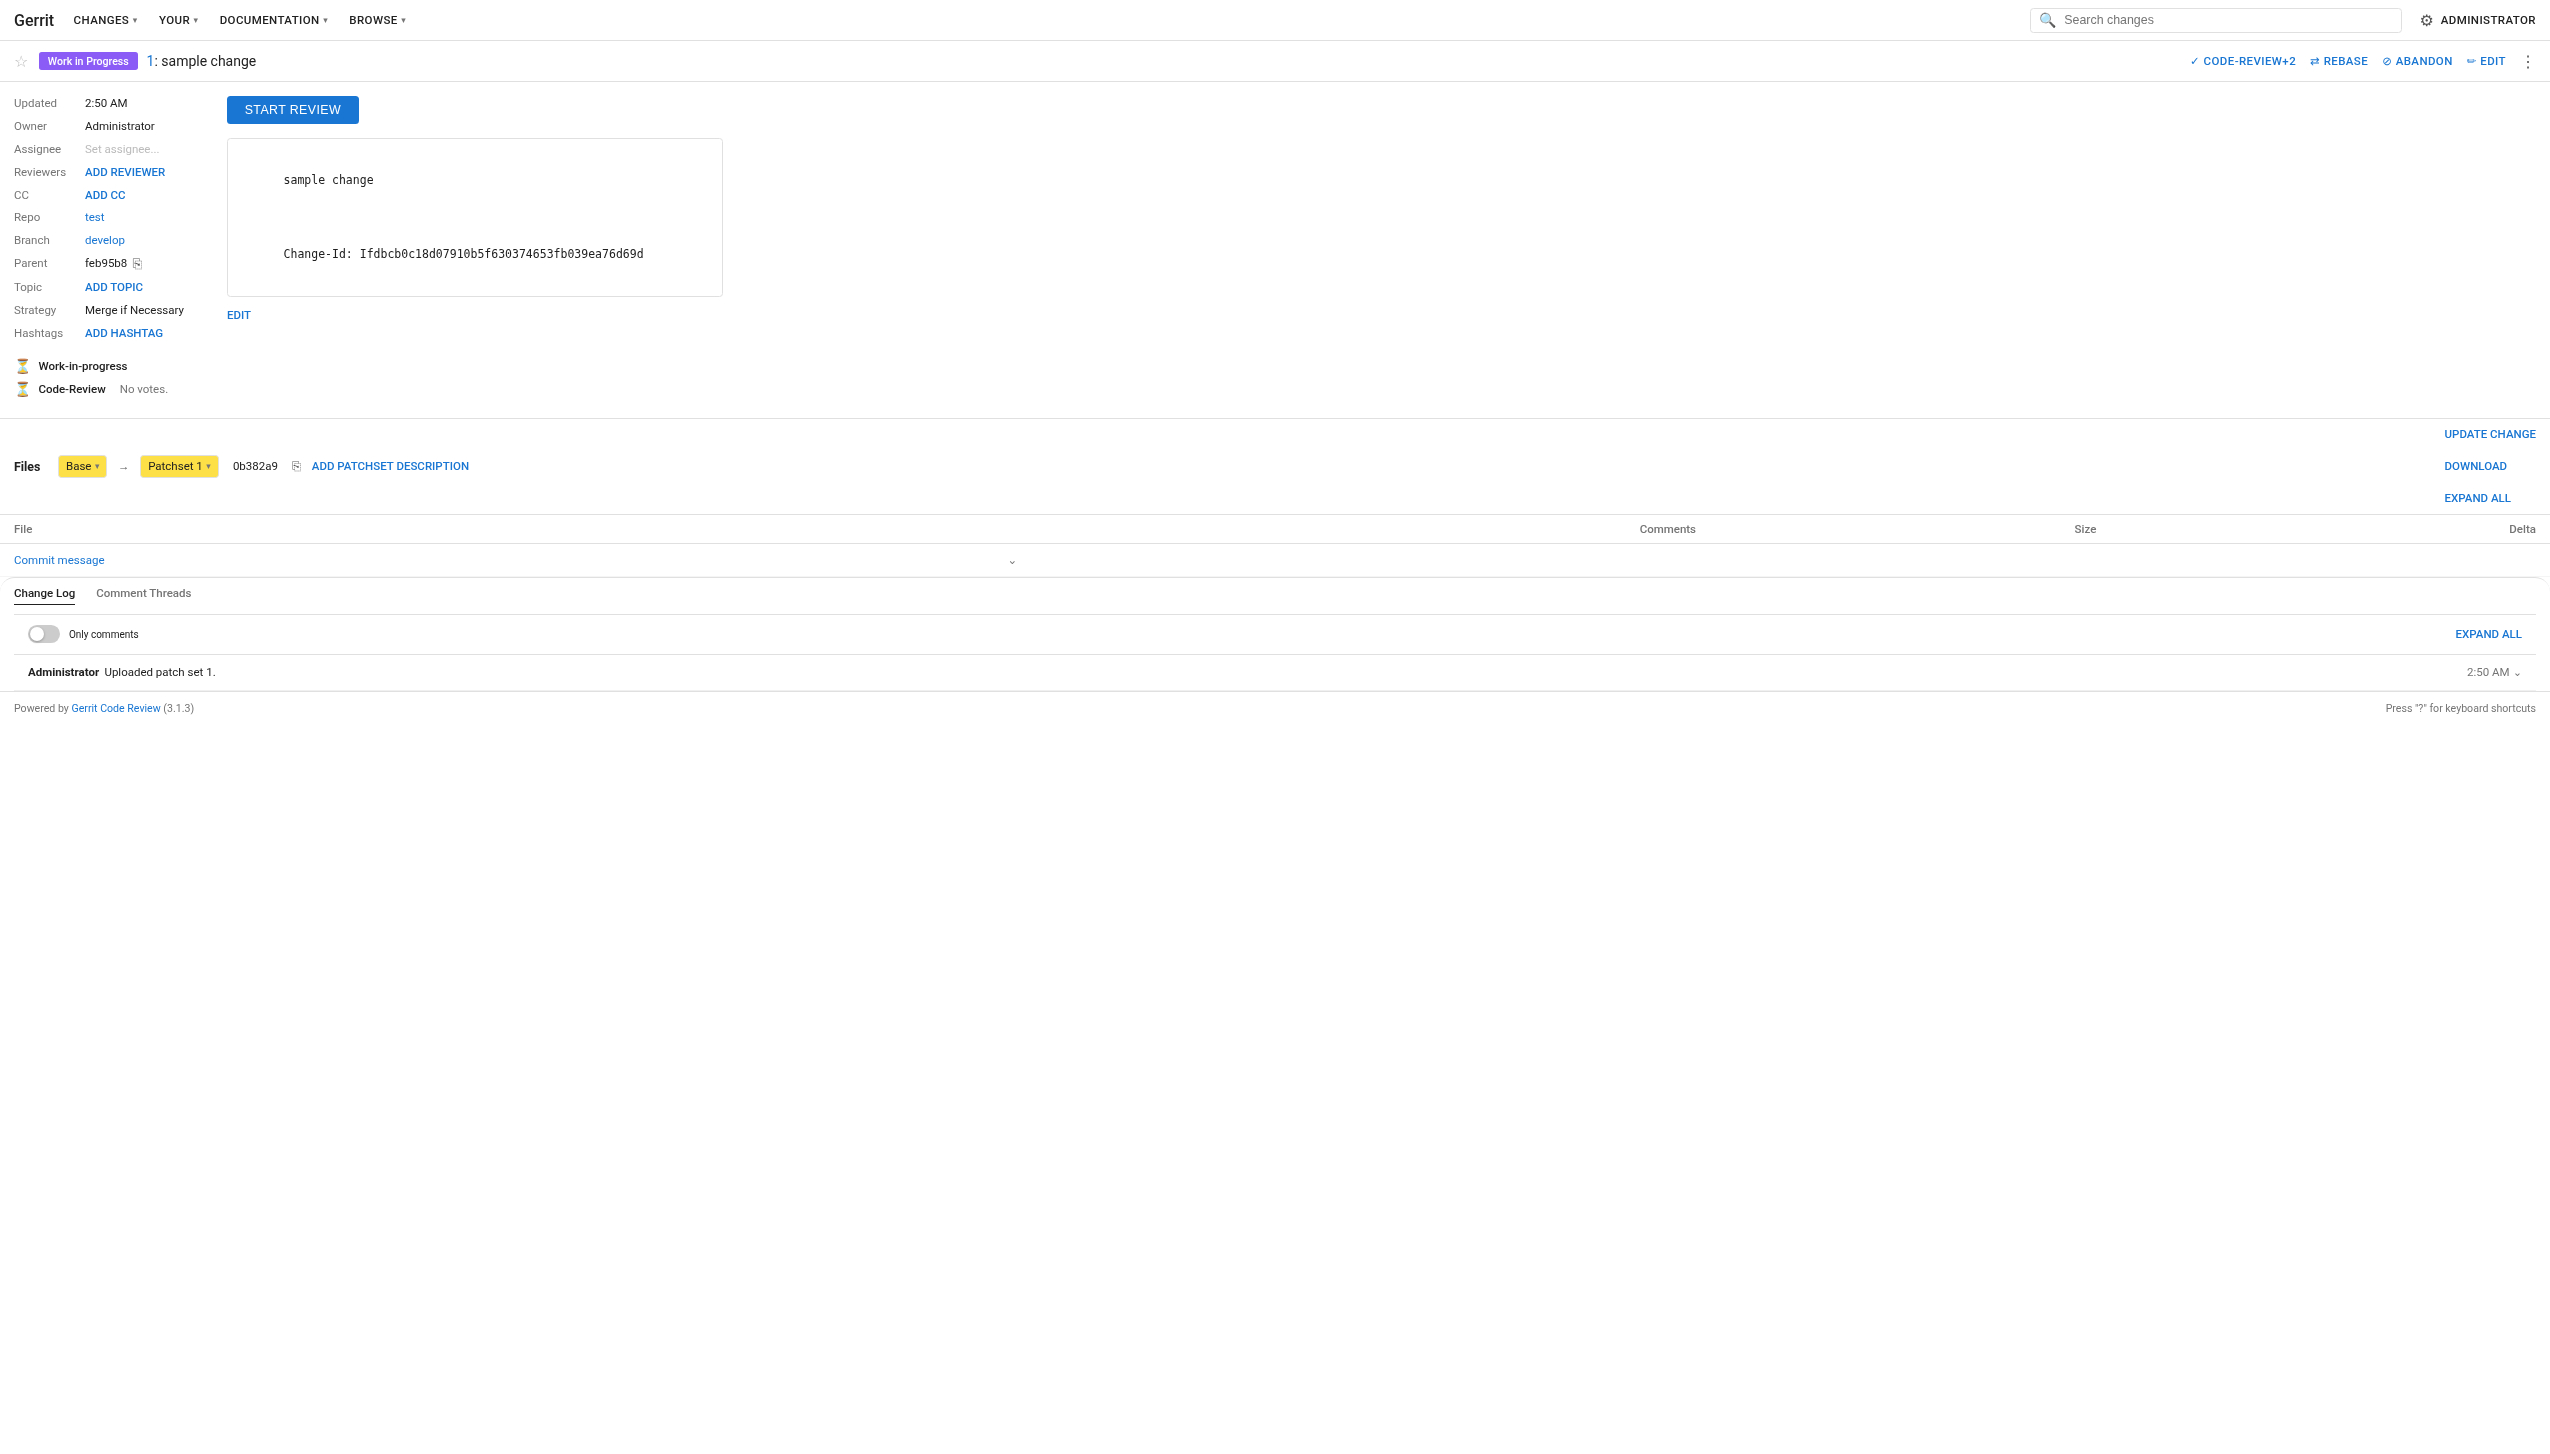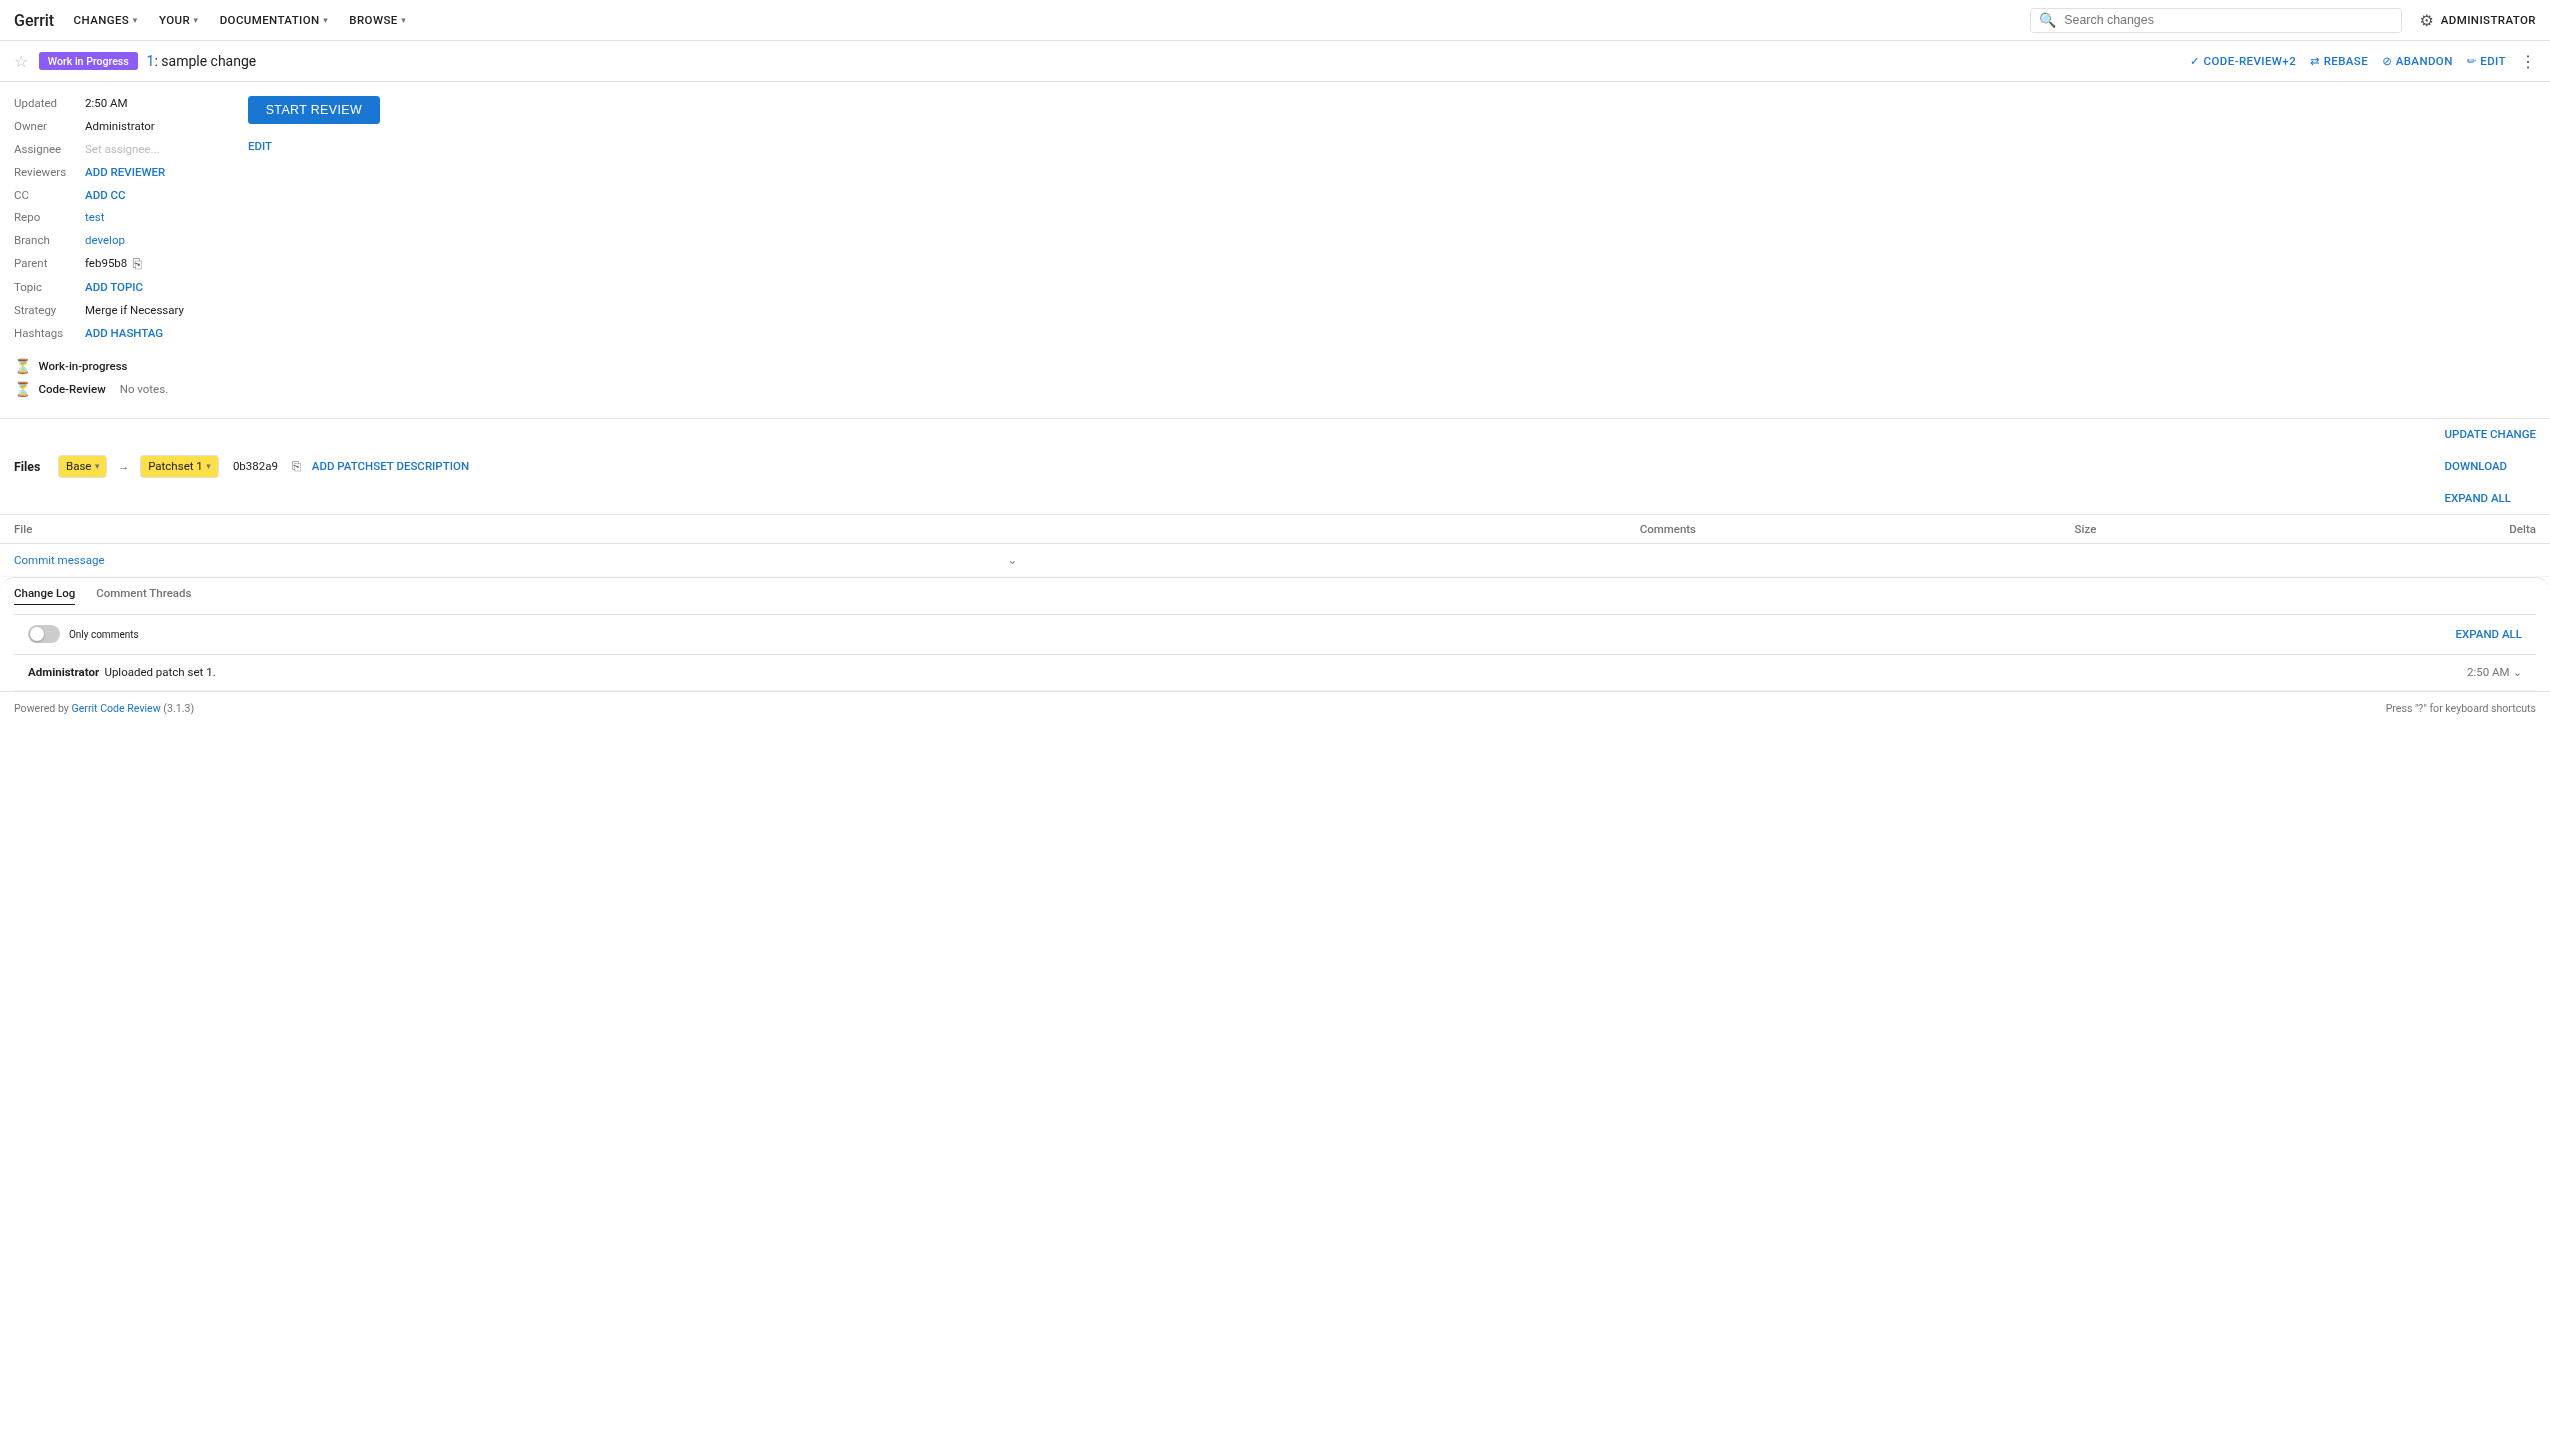--- a/index.html
+++ b/index.html
@@ -56,21 +56,21 @@
     }
     .header-btn {
       display: flex; align-items: center; gap: 3.5px;
       font-size: 11.5px; font-weight: 500; color: #1976d2; cursor: pointer;
       text-transform: uppercase; letter-spacing: 0.4px;
     }
     .more-icon { font-size: 16px; color: #555; cursor: pointer; }
 
     
     .main-content {
-      display: flex; padding: 14px; gap: 21px;
+      display: flex; padding: 14px; 
     }
     .metadata { width: 213px; flex-shrink: 0; }
     .meta-row {
       display: flex; align-items: flex-start; margin-bottom: 8.9px; font-size: 11.5px;
     }
     .meta-label { color: #757575; width: 71px; flex-shrink: 0; }
     .meta-value { color: #212121; }
     .meta-link { color: #1976d2; cursor: pointer; text-decoration: none; }
     .meta-action { color: #1976d2; font-size: 11.5px; font-weight: 500; cursor: pointer; text-transform: uppercase; }
     .copy-icon { font-size: 12.4px; margin-left: 5.3px; cursor: pointer; color: #555; }
@@ -286,20 +286,25 @@
       <div class="score-row">
         <span class="score-icon" style="color:#F9A825;">⏳</span>
         <span class="score-label">Code-Review</span>
         <span class="score-value">No votes.</span>
       </div>
     </div>
   </div>
 
   <div class="right-panel">
     <button class="start-review-btn">START REVIEW</button>
+    <div class="commit-message-box">
+      <span>sample change</span>
+      <br><br>
+      <span>Change-Id: Ifdbcb0c18d07910b5f630374653fb039ea76d69d</span>
+    </div>
     <div>
       <span class="edit-link">EDIT</span>
     </div>
   </div>
 </div>
 
 <div class="files-section">
   <div class="files-header">
     <span class="files-title">Files</span>
     <div class="files-select">

